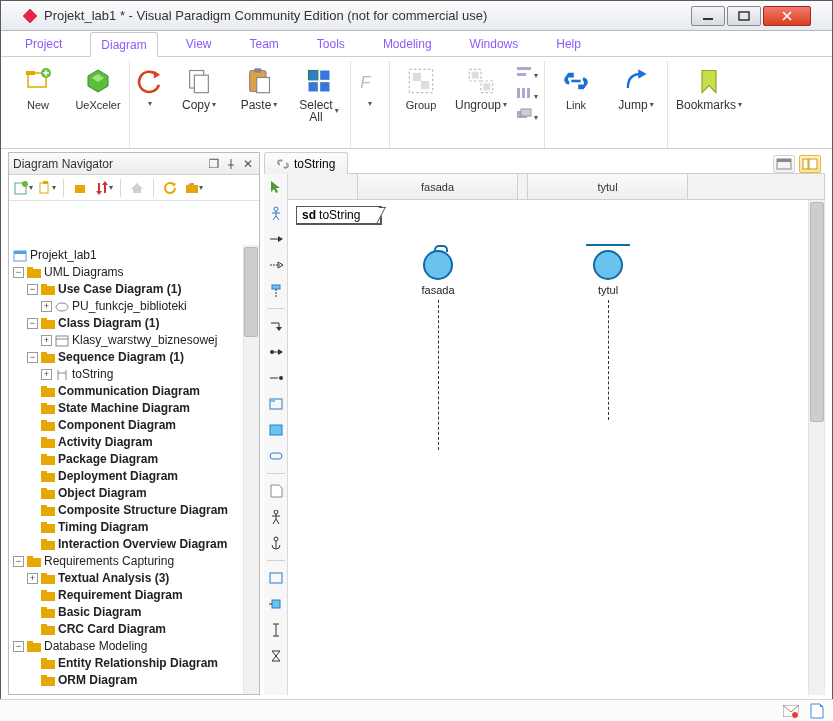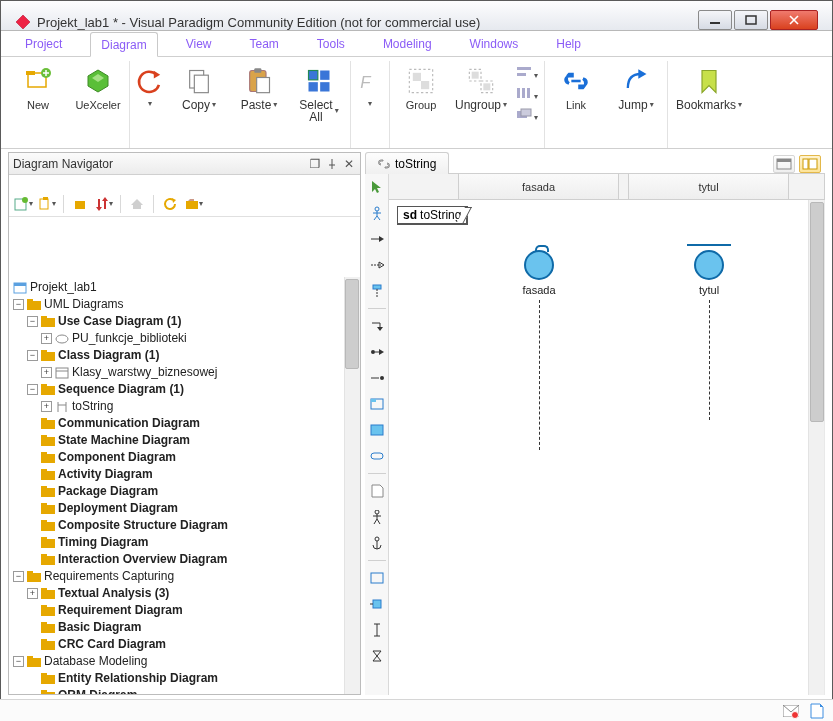--- a/index.html
+++ b/index.html
@@ -1,38 +1,38 @@
 <!DOCTYPE html>
 <html><head>
 <meta charset="utf-8">
 <style>
   * { box-sizing: border-box; margin: 0; padding: 0; font-family: "Segoe UI", Tahoma, sans-serif; font-size: 12px; }
   body { background: #fff; width: 833px; height: 721px; overflow: hidden; border: 1px solid #5a5a5a; }
-  .titlebar { height: 30px; background: linear-gradient(#fdfdfe, #e6e9ef); border-bottom: 1px solid #b8b8b8; display:flex; align-items:flex-end; padding:0 14px; }
+  .titlebar { height: 30px; background: linear-gradient(#fdfdfe, #e6e9ef); border-bottom: 1px solid #b8b8b8; display:flex; align-items:center; padding:0 21px; }
   .titlebar .tb-icon { width:16px; height:16px; margin-right:6px; }
   .titlebar .title-text { flex:1; color:#333; font-size:13px; }
   .win-btns { display:flex; gap:2px; }
   .win-btn { width:34px; height:20px; border:1px solid #8a8a8a; background:linear-gradient(#f5f6f9,#d6dbe4); border-radius:2px; display:flex; align-items:center; justify-content:center; color:#333; }
   .win-btn.close { width:48px; background:linear-gradient(#f07a6e,#d9411e); border-color:#a22; color:#fff; font-weight:bold; }
   .win-btn svg { width:12px; height:10px; }
 
   .menubar { height:26px; background:#fff; border-bottom:1px solid #cfcfcf; display:flex; align-items:stretch; padding-left:14px; gap:18px; }
   .menu-item { display:flex; align-items:center; padding:0 10px; color:#8b5cf6; cursor:default; }
   .menu-item.active { border:1px solid #c9c9c9; border-bottom:1px solid #fff; border-top-left-radius:3px; border-top-right-radius:3px; position:relative; top:1px; background:#fff;}
 
   .ribbon { height:92px; background:#fff; border-bottom:1px solid #cfcfcf; display:flex; align-items:stretch; padding:4px 6px 0 6px; }
   .r-group { display:flex; padding:2px 4px 4px 4px; border-right:1px solid #e2e2e2; gap:6px; align-items:flex-start; }
   .r-btn-big { display:flex; flex-direction:column; align-items:center; justify-content:flex-start; width:54px; height:78px; padding-top:4px; gap:4px; border-radius:3px; cursor:default; }
   .r-ico { width:28px; height:28px; display:flex; align-items:center; justify-content:center; }
   .r-label { font-size:11px; color:#333; text-align:center; line-height:12px; display:flex; align-items:center; gap:2px;}
   .caret { font-size:8px; color:#555; }
 
   .workarea { position:absolute; top:148px; left:0; right:0; bottom:22px; display:flex; }
   .panel { border:1px solid #bcbcbc; background:#fff; }
-  .navigator { width:353px; margin:4px 2px 4px 8px; display:flex; flex-direction:column;gap:16px; }
+  .navigator { width:252px; margin:4px 2px 4px 8px; display:flex; flex-direction:column; }
   .nav-header { height:22px; background:linear-gradient(#fbfbfb,#ececec); border-bottom:1px solid #d0d0d0; display:flex; align-items:center; padding:0 4px; font-size:11px; color:#333;}
   .nav-header .spacer{flex:1;}
   .nav-header .hbtn{ width:14px; height:14px; margin-left:3px; display:flex; align-items:center; justify-content:center; color:#555; cursor:default;}
   .nav-toolbar { height:26px; border-bottom:1px solid #e0e0e0; display:flex; align-items:center; gap:4px; padding:0 4px;}
   .nav-toolbar .tbtn{ width:20px; height:20px; display:flex; align-items:center; justify-content:center; cursor:default; border-radius:2px;}
   .nav-toolbar .sep{ width:1px; height:18px; background:#d9d9d9; margin:0 2px;}
   .tree { flex:1; overflow:auto; padding:2px 0 2px 2px; position:relative;margin-top:44px;}
   .tree-scroll-track{ position:absolute; right:0; top:0; bottom:0; width:16px; background:#f1f1f1; border-left:1px solid #e3e3e3;}
   .tree-scroll-thumb{ position:absolute; right:1px; top:2px; width:14px; height:90px; background:#cdcdcd; border:1px solid #b8b8b8; border-radius:2px;}
   .tree ul{ list-style:none; padding-left:14px;}
@@ -54,21 +54,21 @@
   .canvas-row { flex:1; display:flex; }
   .left-tools { width:24px; border-right:1px solid #d9d9d9; background:#f7f7f7; display:flex; flex-direction:column; align-items:center; gap:8px; padding:4px 0;}
   .left-tools .lt{ width:18px; height:18px; display:flex; align-items:center; justify-content:center; cursor:default;}
   .lt.sep{ height:1px; width:18px; background:#d0d0d0; }
   .canvas-stack{ flex:1; display:flex; flex-direction:column; }
   .lifeline-header{ height:26px; border-bottom:1px solid #cfcfcf; display:flex; }
   .lh-cell{ border-right:1px solid #cfcfcf; display:flex; align-items:center; justify-content:center; font-size:11px; color:#333; background:linear-gradient(#fafafa,#eeeeee);}
   .lh-cell.gap{ background:#f3f3f3;}
   .canvas{ flex:1; position:relative; background:#fff; overflow:hidden; border-right:1px solid #e9e9e9; }
   .sd-frame{ position:absolute; top:6px; left:8px; border:1px solid #555; }
-  .sd-frame .sd-tab{ background:#fff; border-right:1px solid #555; border-bottom:1px solid #555; padding:1px 5px 1px 5px; font-size:11px; position:relative; }
+  .sd-frame .sd-tab{ background:#fff; border-right:1px solid #555; border-bottom:1px solid #555; padding:1px 20px 1px 5px; font-size:11px; position:relative; }
   .sd-frame .sd-tab::after{ content:""; position:absolute; right:-6px; top:0; bottom:0; width:6px; background:#fff; border-top:1px solid #555; border-right:1px solid #555; transform:skewX(-28deg); transform-origin:top left;}
   .lifeline{ position:absolute; width:1px; }
   .lifeline .head{ width:30px; height:30px; border:2px solid #0f6aa8; border-radius:50%; background:#6ac3ee; position:absolute; left:-15px; top:0; }
   .lifeline .head::before{ content:""; position:absolute; width:10px; height:5px; border:2px solid #0f6aa8; border-bottom:none; border-radius:5px 5px 0 0; top:-7px; left:9px;}
   .lifeline .name{ position:absolute; top:34px; width:80px; left:-40px; text-align:center; font-size:11px; color:#222;}
   .lifeline .dash{ position:absolute; top:50px; width:0; border-left:1px dashed #333; }
   .lifeline.tytul .head::before{ display:none; }
   .lifeline.tytul .bar{ position:absolute; top:-6px; left:-22px; width:44px; height:2px; background:#0f6aa8;}
   .canvas-vscroll{ position:absolute; right:0; top:0; bottom:0; width:16px; background:#f1f1f1; border-left:1px solid #e3e3e3;}
   .canvas-vscroll .thumb{ position:absolute; top:2px; left:1px; width:14px; height:220px; background:#cdcdcd; border:1px solid #b8b8b8; border-radius:2px;}
@@ -514,20 +514,32 @@
             <li>
                 <span class="node">
                   <span class="twist blank"></span>
                   <span class="ico folder-ico">
                     <svg width="14" height="12" viewBox="0 0 14 12">
                       <rect x="0" y="2" width="14" height="9" fill="#e6a800"></rect>
                       <rect x="0" y="0" width="6" height="3" fill="#e6a800"></rect>
                     </svg>
                   </span>
                   <span class="bold">Deployment Diagram</span>
+                </span>
+              </li>
+            <li>
+                <span class="node">
+                  <span class="twist blank"></span>
+                  <span class="ico folder-ico">
+                    <svg width="14" height="12" viewBox="0 0 14 12">
+                      <rect x="0" y="2" width="14" height="9" fill="#e6a800"></rect>
+                      <rect x="0" y="0" width="6" height="3" fill="#e6a800"></rect>
+                    </svg>
+                  </span>
+                  <span class="bold">Object Diagram</span>
                 </span>
               </li>
             <li>
                 <span class="node">
                   <span class="twist blank"></span>
                   <span class="ico folder-ico">
                     <svg width="14" height="12" viewBox="0 0 14 12">
                       <rect x="0" y="2" width="14" height="9" fill="#e6a800"></rect>
                       <rect x="0" y="0" width="6" height="3" fill="#e6a800"></rect>
                     </svg>

